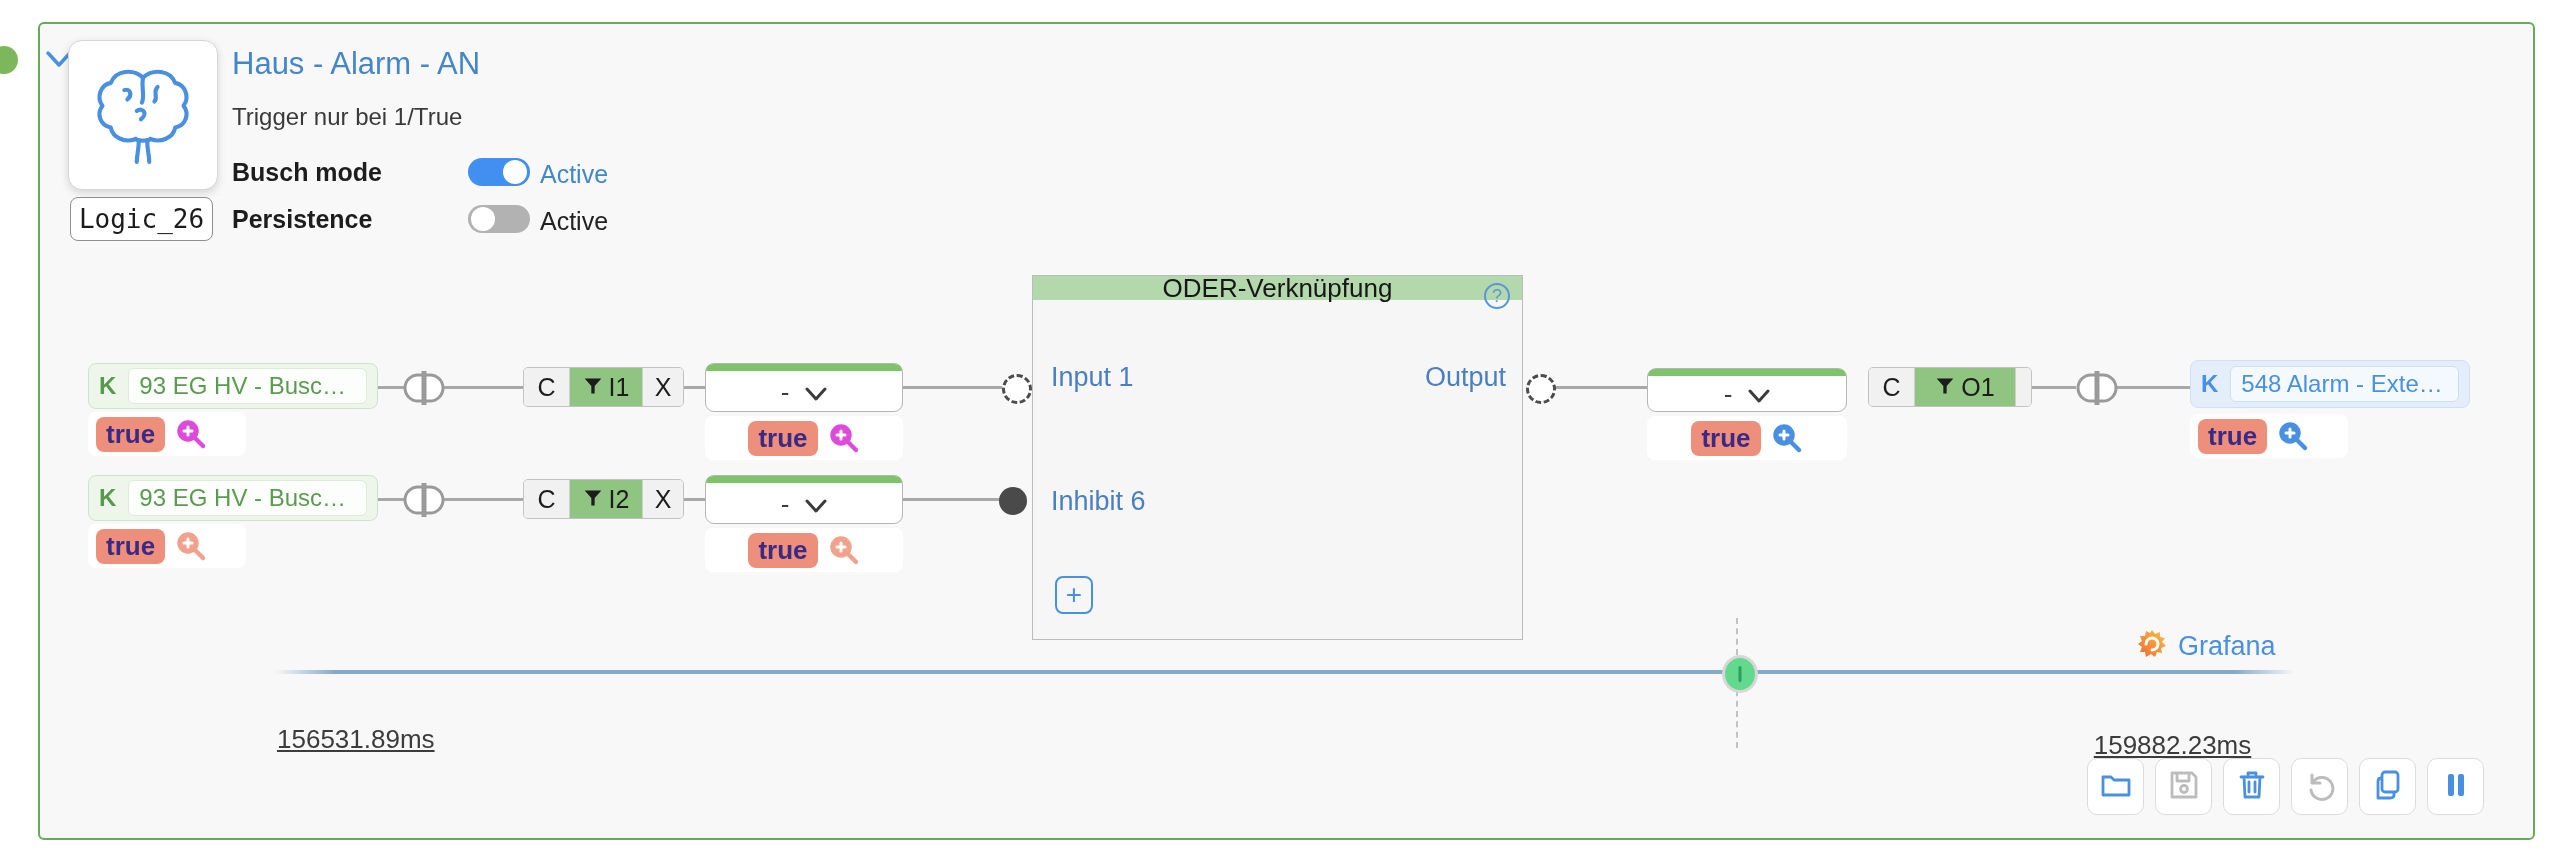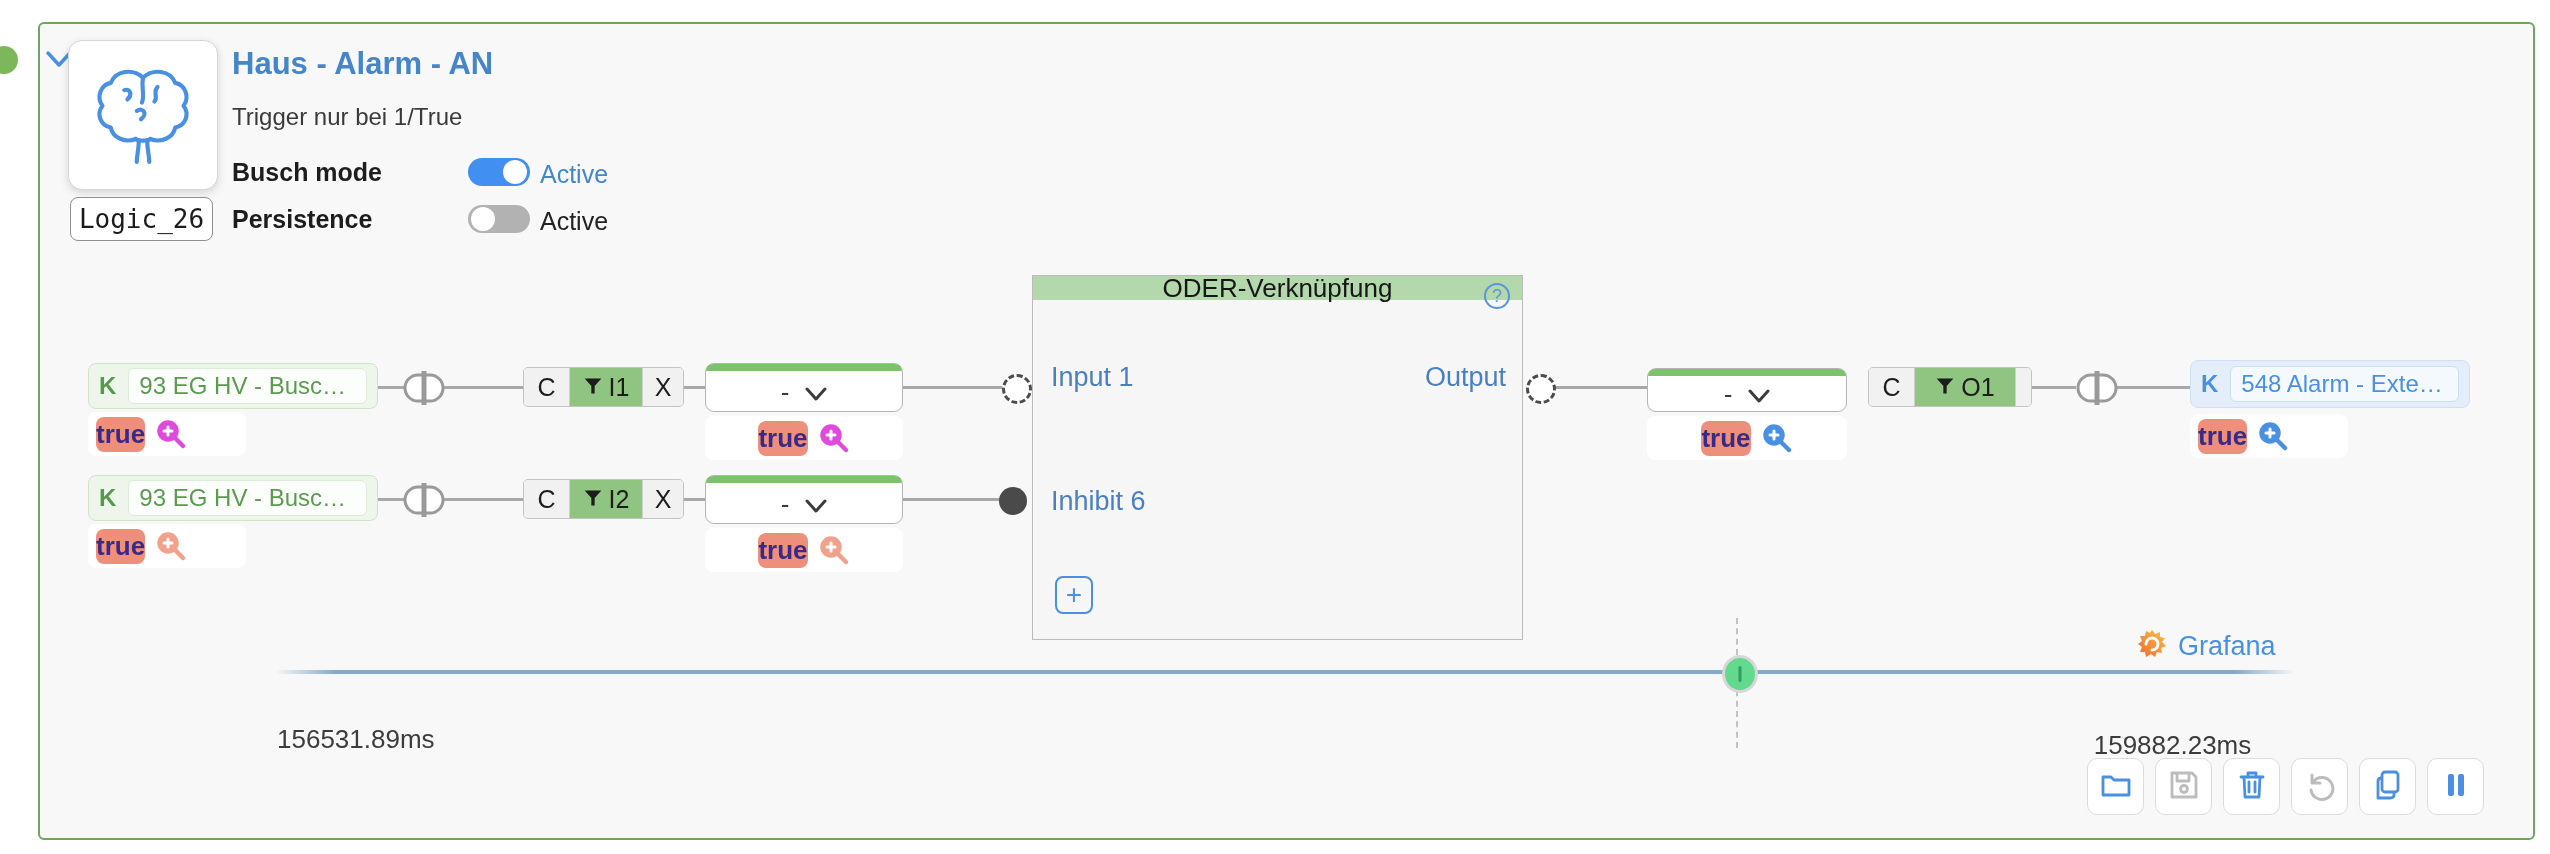--- a/index.html
+++ b/index.html
@@ -12,21 +12,21 @@
          border:2px solid #68a95c;border-radius:6px;box-sizing:border-box;}
   .status-dot{left:-10px;top:46px;width:28px;height:28px;border-radius:50%;background:#7db75c;}
 
   
   .chevron{left:45px;top:48px;width:28px;height:22px;cursor:pointer;}
   .brain-box{left:68px;top:40px;width:148px;height:148px;background:#ffffff;border:1px solid #d6d6d6;
              border-radius:14px;box-shadow:0 3px 8px rgba(0,0,0,.14);display:flex;align-items:center;justify-content:center;}
   .logic-label{left:70px;top:197px;width:143px;height:44px;background:#ffffff;border:1.5px solid #8f8f8f;
                border-radius:8px;display:flex;align-items:center;justify-content:center;
                font-family:"DejaVu Sans Mono",monospace;font-size:26px;color:#1b1b1b;box-sizing:border-box;}
-  .title{left:232px;top:46px;font-size:31px;font-weight:bold;color:#4486c9;}
+  .title{left:232px;top:46px;font-size:31px;font-weight:normal;color:#4486c9;}
   .subtitle{left:232px;top:103px;font-size:24px;color:#3a3a3a;}
   .hrow-label{font-size:25px;font-weight:bold;color:#1d1d1d;}
   .toggle{width:62px;height:28px;border-radius:14px;cursor:pointer;}
   .toggle .knob{position:absolute;top:2px;width:24px;height:24px;border-radius:50%;background:#ffffff;}
   .toggle.on{background:#418ff0;}
   .toggle.on .knob{right:3px;}
   .toggle.off{background:#b2b2b2;}
   .toggle.off .knob{left:3px;}
   .active-blue{font-size:25px;color:#4287ca;}
   .active-dark{font-size:25px;color:#222222;}
@@ -47,21 +47,21 @@
   .knode.green .kletter{color:#57994d;}
   .knode.blue .kletter{color:#4a90e2;}
   .knode .kfield{flex:1;height:34px;border-radius:6px;font-size:24px;line-height:34px;padding:0 10px;
                  white-space:nowrap;overflow:hidden;text-overflow:ellipsis;}
   .knode.green .kfield{background:#fcfefc;border:1px solid #ddebd8;color:#5a9b50;}
   .knode.blue .kfield{background:#f4f9fe;border:1px solid #cbdff4;color:#4a90e2;}
 
   
   .vstrip{height:44px;background:rgba(255,255,255,.9);border-radius:8px;display:flex;align-items:center;padding:0 8px;box-sizing:border-box;}
   .vstrip.center{justify-content:center;}
-  .badge{background:#ee8f7b;color:#3b2a85;font-size:26px;font-weight:600;border-radius:8px;padding:2px 0;}
+  .badge{background:#ee8f7b;color:#3b2a85;font-size:26px;font-weight:600;border-radius:8px;padding:2px 10px;}
   .mag{width:32px;height:32px;margin-left:10px;cursor:pointer;}
 
   
   .cbox{height:40px;display:flex;align-items:stretch;border:1px solid #c3c3c3;border-radius:5px;overflow:hidden;background:#f1f1f1;box-sizing:border-box;}
   .cseg{display:flex;align-items:center;justify-content:center;font-size:25px;color:#1c1c1c;cursor:pointer;}
   .cseg.gray{background:#f1f1f1;}
   .cseg.green{background:#90c581;border-left:1px solid #cfcfcf;border-right:1px solid #cfcfcf;}
   .cseg .fico{margin-right:6px;}
 
   
@@ -79,21 +79,21 @@
   .portlabel{position:absolute;font-size:27px;color:#4a7fc1;}
   .plusbtn{position:absolute;left:22px;top:300px;width:38px;height:38px;border:2.5px solid #4a90e2;border-radius:8px;
            color:#4a90e2;font-size:28px;display:flex;align-items:center;justify-content:center;cursor:pointer;box-sizing:border-box;background:transparent;}
 
   
   .tline{left:275px;top:670px;width:2020px;height:4px;
          background:linear-gradient(to right,rgba(132,169,203,0) 0%,#84a9cb 3%,#84a9cb 97%,rgba(132,169,203,0) 100%);}
   .vdash{left:1736px;top:618px;height:130px;width:0;border-left:2px dashed #c2c2c2;}
   .handle{left:1722px;top:655px;width:30px;height:32px;border-radius:50%;background:#63d98e;border:3px solid #d7d7d7;box-sizing:content-box;cursor:grab;}
   .handle .hbar{position:absolute;left:50%;top:50%;width:3px;height:16px;transform:translate(-50%,-50%);background:#2f9e5f;border-radius:2px;}
-  .ms-label{font-size:26px;color:#3c3c3c;}
+  .ms-label{font-size:26px;color:#3c3c3c;text-decoration:underline;}
   .grafana-link{left:2136px;top:628px;display:flex;align-items:center;gap:10px;cursor:pointer;}
   .grafana-text{font-size:27px;color:#4a90e2;}
 
   
   .lastmod{left:1558px;top:781px;width:500px;text-align:right;font-size:26px;color:#9b9b9b;}
   .lastmod b{color:#6e6e6e;font-weight:bold;}
   .btnrow{left:2087px;top:758px;display:flex;gap:11px;}
   .ibtn{width:57px;height:57px;background:#ffffff;border:1px solid #dcdcdc;border-radius:10px;
         display:flex;align-items:center;justify-content:center;cursor:pointer;box-sizing:border-box;}
 </style>

